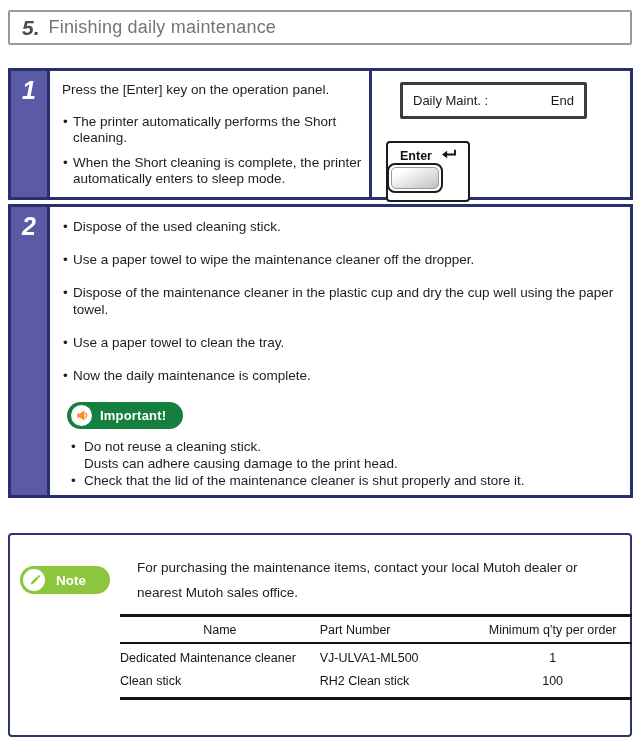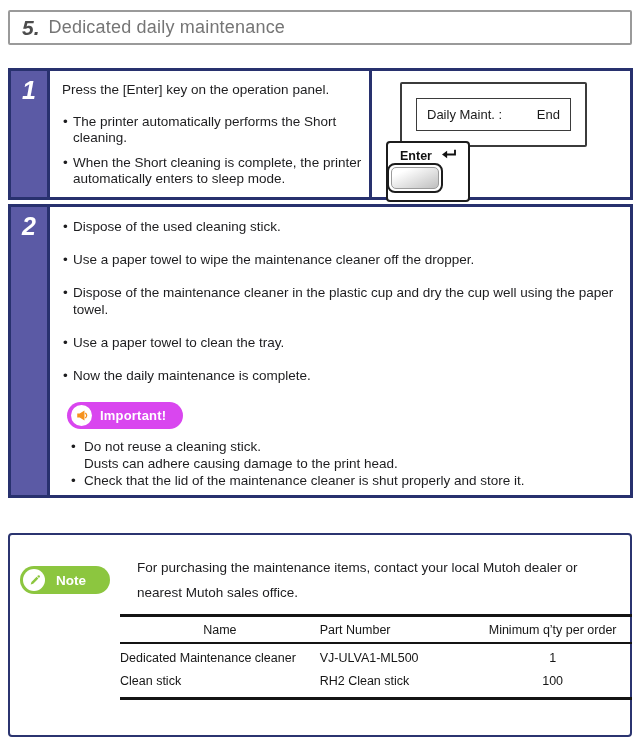--- a/index.html
+++ b/index.html
@@ -39,21 +39,21 @@
   .bullets1 { margin-top:15px; }
   .b { position:relative; padding-left:11px; }
   .b::before { content:"\2022"; position:absolute; left:1px; }
   .bullets1 .b { margin-bottom:8px; }
   .bullets2 .b { margin-bottom:16px; }
 
   
   .s1illus { width:258px; flex:none; border-left:3px solid #28316e; position:relative; }
   .lcd {
     position:absolute; left:28px; top:11px; width:187px; box-sizing:border-box;
-    border:2px solid #3b3b3b; padding:14px; background:#fff; border-radius:2px;
+    border:2px solid #3b3b3b; padding:0; background:#fff; border-radius:2px;
   }
   .lcd-in {
     border:1px solid #3b3b3b; padding:8px 10px; display:flex;
     font-size:13px; color:#1a1a1a; white-space:nowrap;
   }
   .lcd-val { margin-left:auto; }
 
   .ekey { position:absolute; left:14px; top:70px; width:84px; height:61px; }
   .ekey-out {
     position:absolute; left:0; top:0; right:0; bottom:0;
@@ -67,21 +67,21 @@
     box-sizing:border-box; padding:2px;
   }
   .ekey-btn-in {
     width:100%; height:100%; box-sizing:border-box;
     border:1px solid #9b9b9b; border-radius:5px;
     background:linear-gradient(155deg,#ffffff 20%,#c3c3c3 95%);
   }
 
   
   .imp-badge {
-    display:inline-flex; align-items:center; background:#d946ef;
+    display:inline-flex; align-items:center; background:#15803d;
     border-radius:14px; height:27px; padding:0 17px 0 4px; margin:2px 0 9px 5px;
   }
   .imp-circle, .note-circle {
     background:#fff; border-radius:50%; display:flex;
     align-items:center; justify-content:center; flex:none;
   }
   .imp-circle { width:21px; height:21px; margin-right:8px; }
   .imp-label { color:#fff; font-weight:bold; font-size:13px; letter-spacing:.2px; }
   .imp-list { margin-left:9px; font-size:13.5px; line-height:17px; }
   .imp-item { position:relative; padding-left:13px; }
@@ -118,21 +118,21 @@
   .col-name { width:39%; text-align:left; padding-left:4px; }
   .ntable thead .col-name { text-align:center; }
   .col-part { width:30%; text-align:left; }
   .col-qty  { width:31%; text-align:center; }
 </style>
 </head>
 <body>
 
 <div class="hdr">
   <span class="hdr-num">5.</span>
-  <span class="hdr-title">Dedicated daily maintenance</span>
+  <span class="hdr-title">Finishing daily maintenance</span>
 </div>
 
 <div class="stepbox" id="step1">
   <div class="numcol">
     <span>1</span>
   </div>
   <div class="s1text">
     <div>Press the [Enter] key on the operation panel.</div>
     <div class="bullets1">
       <div class="b">The printer automatically performs the Short cleaning.</div>

